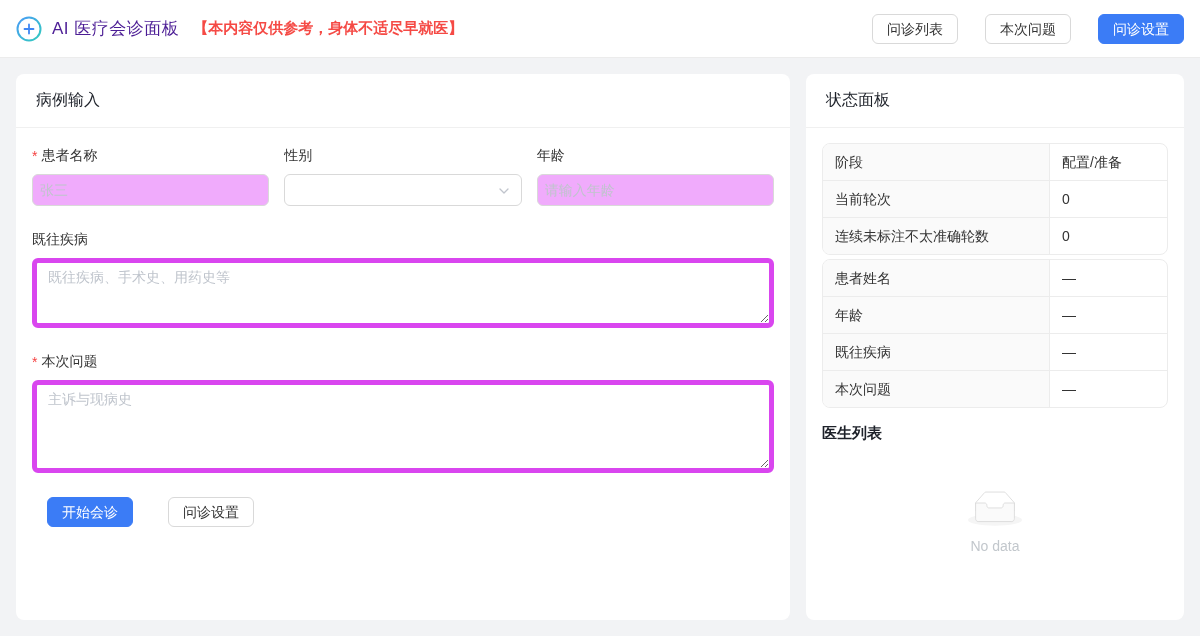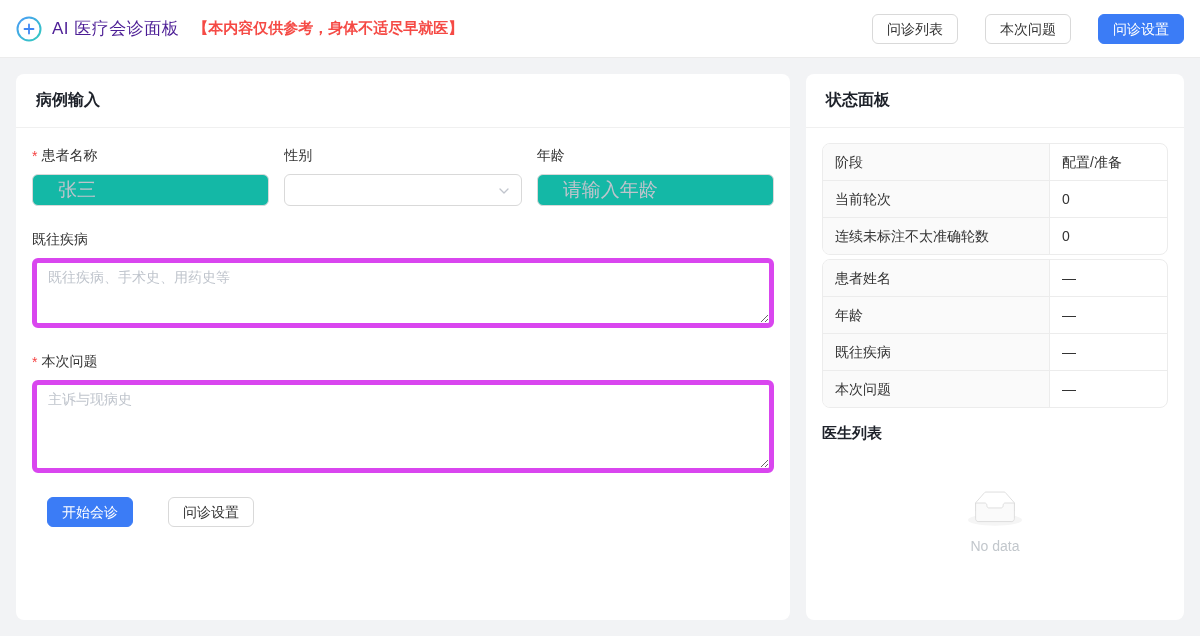--- a/index.html
+++ b/index.html
@@ -39,32 +39,32 @@
 
   
   .main { display:flex; gap:16px; padding:16px; height:578px; }
   .card { background:#fff; border-radius:8px; height:546px; }
   .case-card { flex:1; }
   .status-card { width:378px; flex:0 0 378px; }
   .card-header {
     height:54px; display:flex; align-items:center;
     padding:0 20px; border-bottom:1px solid #f0f0f0;
   }
-  .card-title { font-size:16px; font-weight:bold; color:#1d2129; }
+  .card-title { font-size:16px; font-weight:normal; color:#1d2129; }
   .card-body { padding:18px 16px; }
 
   
   .form-row { display:flex; gap:15px; }
   .form-item { flex:1; }
   .field-label { display:flex; align-items:center; font-size:14px; color:#333; margin-bottom:8px; height:20px; }
   .req-mark { color:#f53f3f; margin-right:4px; font-size:14px; }
   .text-input {
     width:100%; height:32px; border:1px solid #d9d9d9; border-radius:6px;
-    padding:0 25px; font-size:19px; font-family:inherit; color:#333;
-    background:#14b8a6; outline:none;
+    padding:0 7px; font-size:14px; font-family:inherit; color:#333;
+    background:#f0abfc; outline:none;
   }
   .text-input::placeholder, .textarea::placeholder { color:#bfc4cc; }
   .select-box {
     position:relative; width:100%; height:32px; border:1px solid #d9d9d9;
     border-radius:6px; background:#fff; cursor:pointer;
     display:flex; align-items:center; padding:0 11px;
   }
   .select-chevron { position:absolute; right:10px; top:9px; width:14px; height:14px; color:#c0c4cc; }
   .block-item { margin-top:24px; }
   .textarea {

